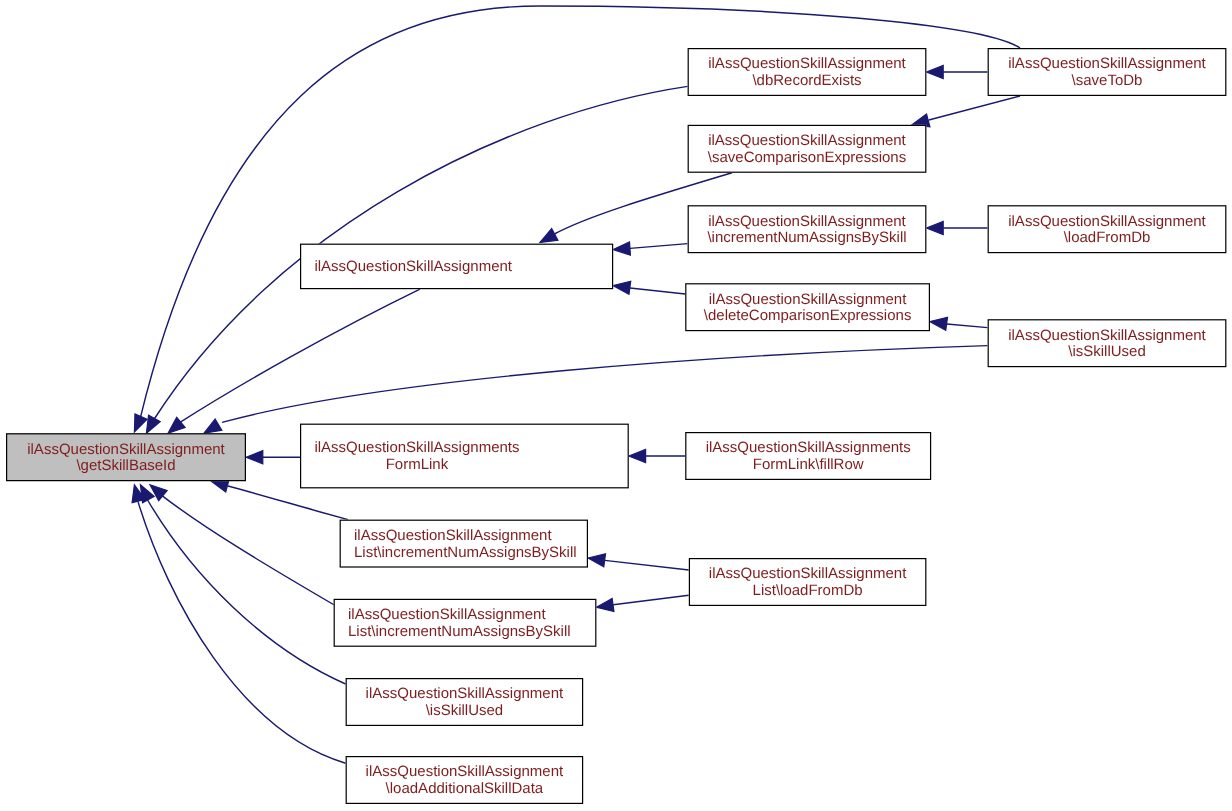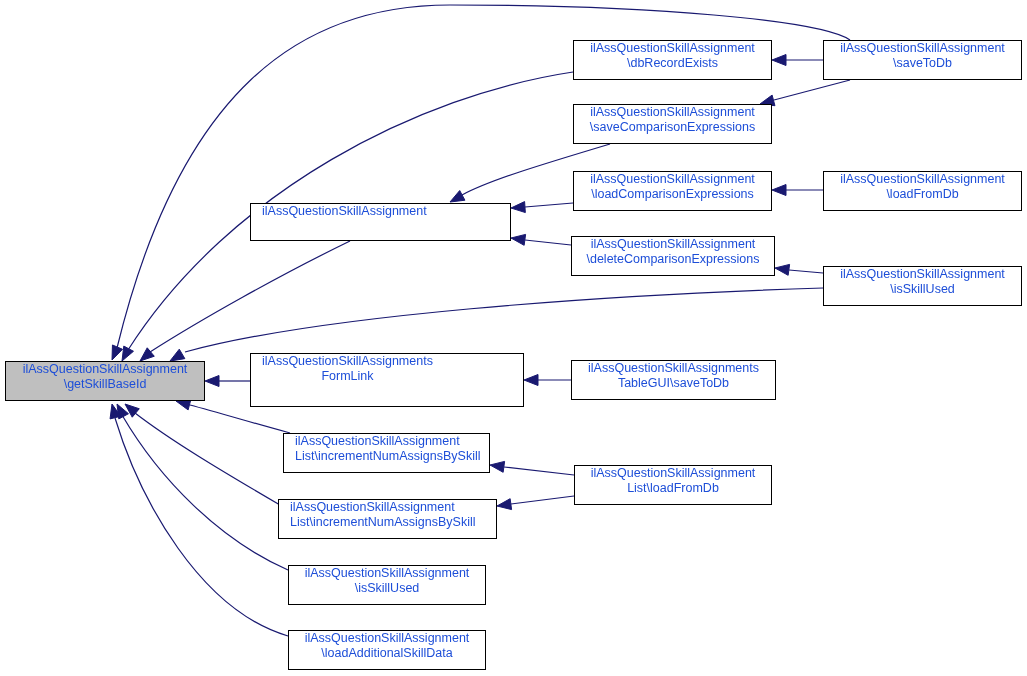--- a/index.html
+++ b/index.html
@@ -1,21 +1,21 @@
 <!DOCTYPE html>
 <html><head>
 <meta charset="utf-8">
 <style>
   html, body { margin: 0; padding: 0; background: #ffffff; }
   body { width: 1027px; height: 676px; position: relative; overflow: hidden;
          font-family: "Liberation Sans", sans-serif; }
   svg#edges { position: absolute; left: 0; top: 0; }
   .node { position: absolute; box-sizing: border-box; border: 1px solid #000;
-          background: #fff; font-size: 12.5px; line-height: 14.5px; color: #1d4ed8;
-          display: flex; align-items: flex-start; justify-content: center; text-align: center;
+          background: #fff; font-size: 12.5px; line-height: 14.5px; color: #7f1d1d;
+          display: flex; align-items: center; justify-content: center; text-align: center;
           white-space: pre; }
   .node.root { background: #bfbfbf; }
   .node.left { justify-content: flex-start; text-align: left; padding-left: 11px; }
   .node span { display: block; }
 </style>
 </head>
 <body>
 
 <svg id="edges" width="1027" height="676">
     <g>
@@ -93,25 +93,25 @@
     <g>
       <path d="M574,496 L511,504" fill="none" stroke="#191970" stroke-width="1.2"></path>
       <polygon points="497,506 510.1502901490563,498.6979544649713 511.60409107005745,509.60146137248023" fill="#191970" stroke="#191970"></polygon>
     </g>
   </svg>
 <div id="nodes">
     <div class="node root" style="left: 5px; top: 361px; width: 200px; height: 40px;"><div><span>ilAssQuestionSkillAssignment</span><span>\getSkillBaseId</span></div></div>
     <div class="node left" style="left: 250px; top: 203px; width: 261px; height: 38px;"><div><span>ilAssQuestionSkillAssignment</span></div></div>
     <div class="node" style="left: 573px; top: 40px; width: 199px; height: 40px;"><div><span>ilAssQuestionSkillAssignment</span><span>\dbRecordExists</span></div></div>
     <div class="node" style="left: 573px; top: 104px; width: 199px; height: 40px;"><div><span>ilAssQuestionSkillAssignment</span><span>\saveComparisonExpressions</span></div></div>
-    <div class="node" style="left: 573px; top: 171px; width: 199px; height: 40px;"><div><span>ilAssQuestionSkillAssignment</span><span>\loadComparisonExpressions</span></div></div>
+    <div class="node" style="left: 573px; top: 171px; width: 199px; height: 40px;"><div><span>ilAssQuestionSkillAssignment</span><span>\incrementNumAssignsBySkill</span></div></div>
     <div class="node" style="left: 571px; top: 236px; width: 204px; height: 40px;"><div><span>ilAssQuestionSkillAssignment</span><span>\deleteComparisonExpressions</span></div></div>
     <div class="node" style="left: 823px; top: 40px; width: 199px; height: 40px;"><div><span>ilAssQuestionSkillAssignment</span><span>\saveToDb</span></div></div>
     <div class="node" style="left: 823px; top: 171px; width: 199px; height: 40px;"><div><span>ilAssQuestionSkillAssignment</span><span>\loadFromDb</span></div></div>
     <div class="node" style="left: 823px; top: 266px; width: 199px; height: 40px;"><div><span>ilAssQuestionSkillAssignment</span><span>\isSkillUsed</span></div></div>
     <div class="node left" style="left: 250px; top: 353px; width: 274px; height: 54px;"><div><span>ilAssQuestionSkillAssignments</span><span style="text-align: center;">FormLink</span></div></div>
-    <div class="node" style="left: 571px; top: 360px; width: 205px; height: 40px;"><div><span>ilAssQuestionSkillAssignments</span><span>TableGUI\saveToDb</span></div></div>
+    <div class="node" style="left: 571px; top: 360px; width: 205px; height: 40px;"><div><span>ilAssQuestionSkillAssignments</span><span>FormLink\fillRow</span></div></div>
     <div class="node left" style="left: 283px; top: 433px; width: 207px; height: 40px;"><div><span>ilAssQuestionSkillAssignment</span><span>List\incrementNumAssignsBySkill</span></div></div>
     <div class="node left" style="left: 278px; top: 499px; width: 219px; height: 40px;"><div><span>ilAssQuestionSkillAssignment</span><span>List\incrementNumAssignsBySkill</span></div></div>
     <div class="node" style="left: 574px; top: 465px; width: 198px; height: 40px;"><div><span>ilAssQuestionSkillAssignment</span><span>List\loadFromDb</span></div></div>
     <div class="node" style="left: 288px; top: 565px; width: 198px; height: 40px;"><div><span>ilAssQuestionSkillAssignment</span><span>\isSkillUsed</span></div></div>
     <div class="node" style="left: 288px; top: 630px; width: 198px; height: 40px;"><div><span>ilAssQuestionSkillAssignment</span><span>\loadAdditionalSkillData</span></div></div>
   </div>
 
 </body></html>

